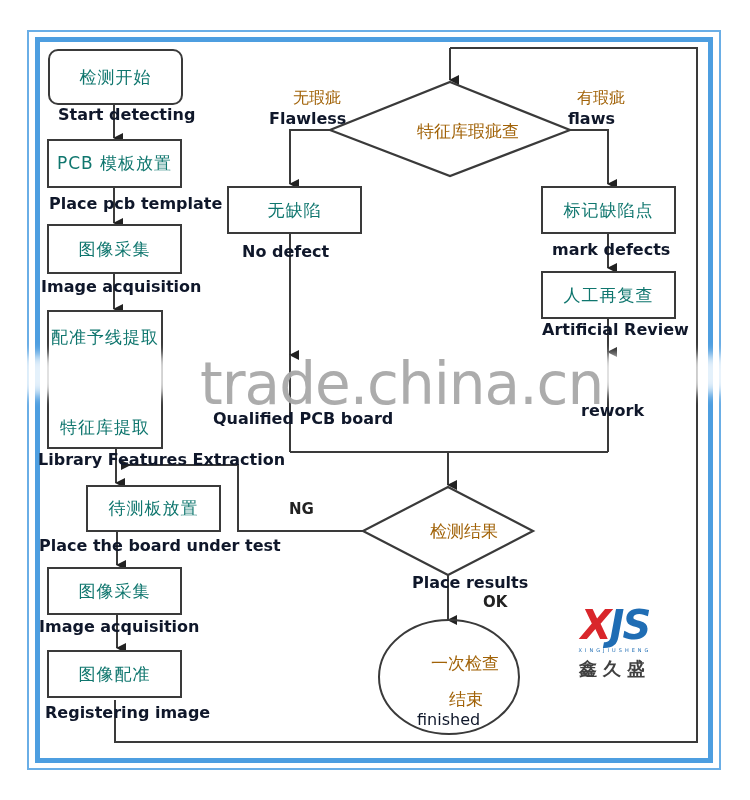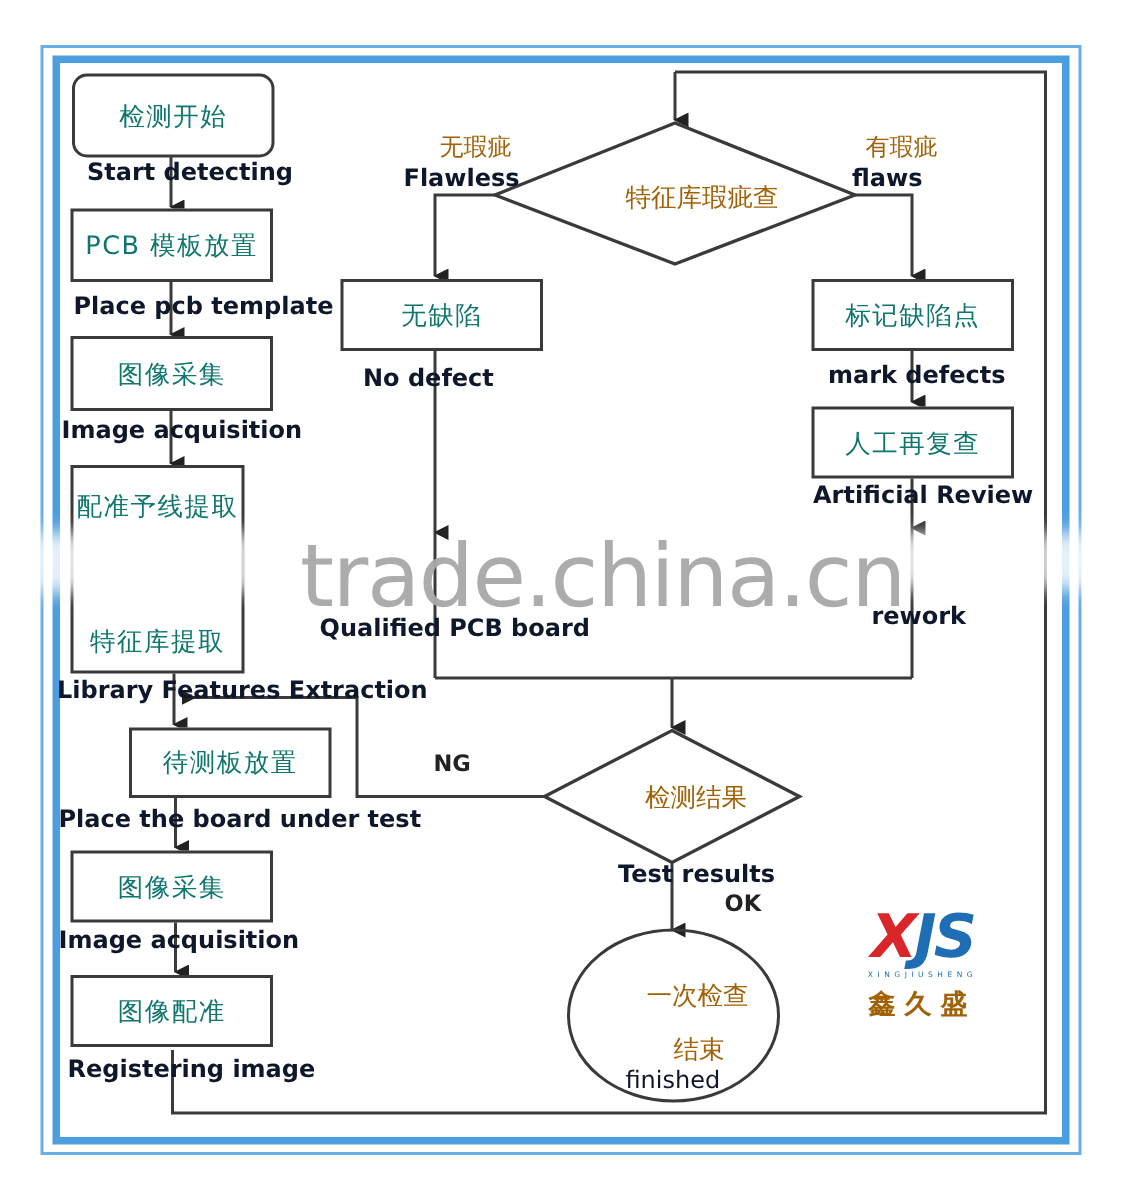--- a/index.html
+++ b/index.html
@@ -20,21 +20,21 @@
   .diamond-text { position: absolute; font-size: 17px; color: #a16207; white-space: nowrap; margin-left: 17px; }
   .label-dark { position: absolute; font-size: 15px; font-weight: bold; color: #222; }
   .watermark { position: absolute; left: 200px; top: 350px; font-size: 58px; color: #a8a8a8;
                font-family: "DejaVu Sans", sans-serif; letter-spacing: -1px; opacity: 0.95; }
   .logo { position: absolute; left: 560px; top: 605px; width: 110px; height: 90px; text-align: center; }
   .logo-mark { font-size: 40px; font-weight: bold; font-style: italic; letter-spacing: -2px;
                font-family: "DejaVu Sans", sans-serif; line-height: 40px; }
   .logo-x { color: #d9262b; }
   .logo-js { color: #1f6db4; }
   .logo-dots { font-size: 5px; color: #1f6db4; letter-spacing: 3px; margin-top: 2px; }
-  .logo-cn { font-size: 18px; color: #a16207; font-weight: bold; letter-spacing: 6px; margin-top: 4px; }
+  .logo-cn { font-size: 18px; color: #404040; font-weight: bold; letter-spacing: 6px; margin-top: 4px; }
   .blur-patch { position: absolute; background: rgba(255,255,255,0.85); filter: blur(6px); }
 </style>
 </head>
 <body>
 
 <div class="frame-outer"></div>
 <div class="frame-inner"></div>
 
 <svg class="lines" width="750" height="800">
   <defs>
@@ -141,21 +141,21 @@
 
 <div class="box" style="left:541px;top:271px;width:135px;height:48px;">
   <span class="cn">人工再复查</span>
 </div>
 <div class="en" style="left:542px;top:320px;">Artificial Review</div>
 
 <div class="en" style="left:213px;top:409px;">Qualified PCB board</div>
 <div class="en" style="left:581px;top:401px;">rework</div>
 
 <div class="diamond-text" style="left:413px;top:520px;">检测结果</div>
-<div class="en" style="left:412px;top:573px;">Test results</div>
+<div class="en" style="left:412px;top:573px;">Place results</div>
 <div class="label-dark" style="left:289px;top:500px;">NG</div>
 <div class="label-dark" style="left:483px;top:593px;">OK</div>
 
 <div class="diamond-text" style="left:414px;top:652px;">一次检查</div>
 <div class="diamond-text" style="left:432px;top:688px;">结束</div>
 <div class="en" style="left:417px;top:710px;font-weight:normal;">finished</div>
 
 <div class="blur-patch" style="left:20px;top:355px;width:150px;height:40px;"></div>
 <div class="blur-patch" style="left:570px;top:355px;width:60px;height:38px;"></div>
 <div class="blur-patch" style="left:690px;top:355px;width:50px;height:38px;"></div>

